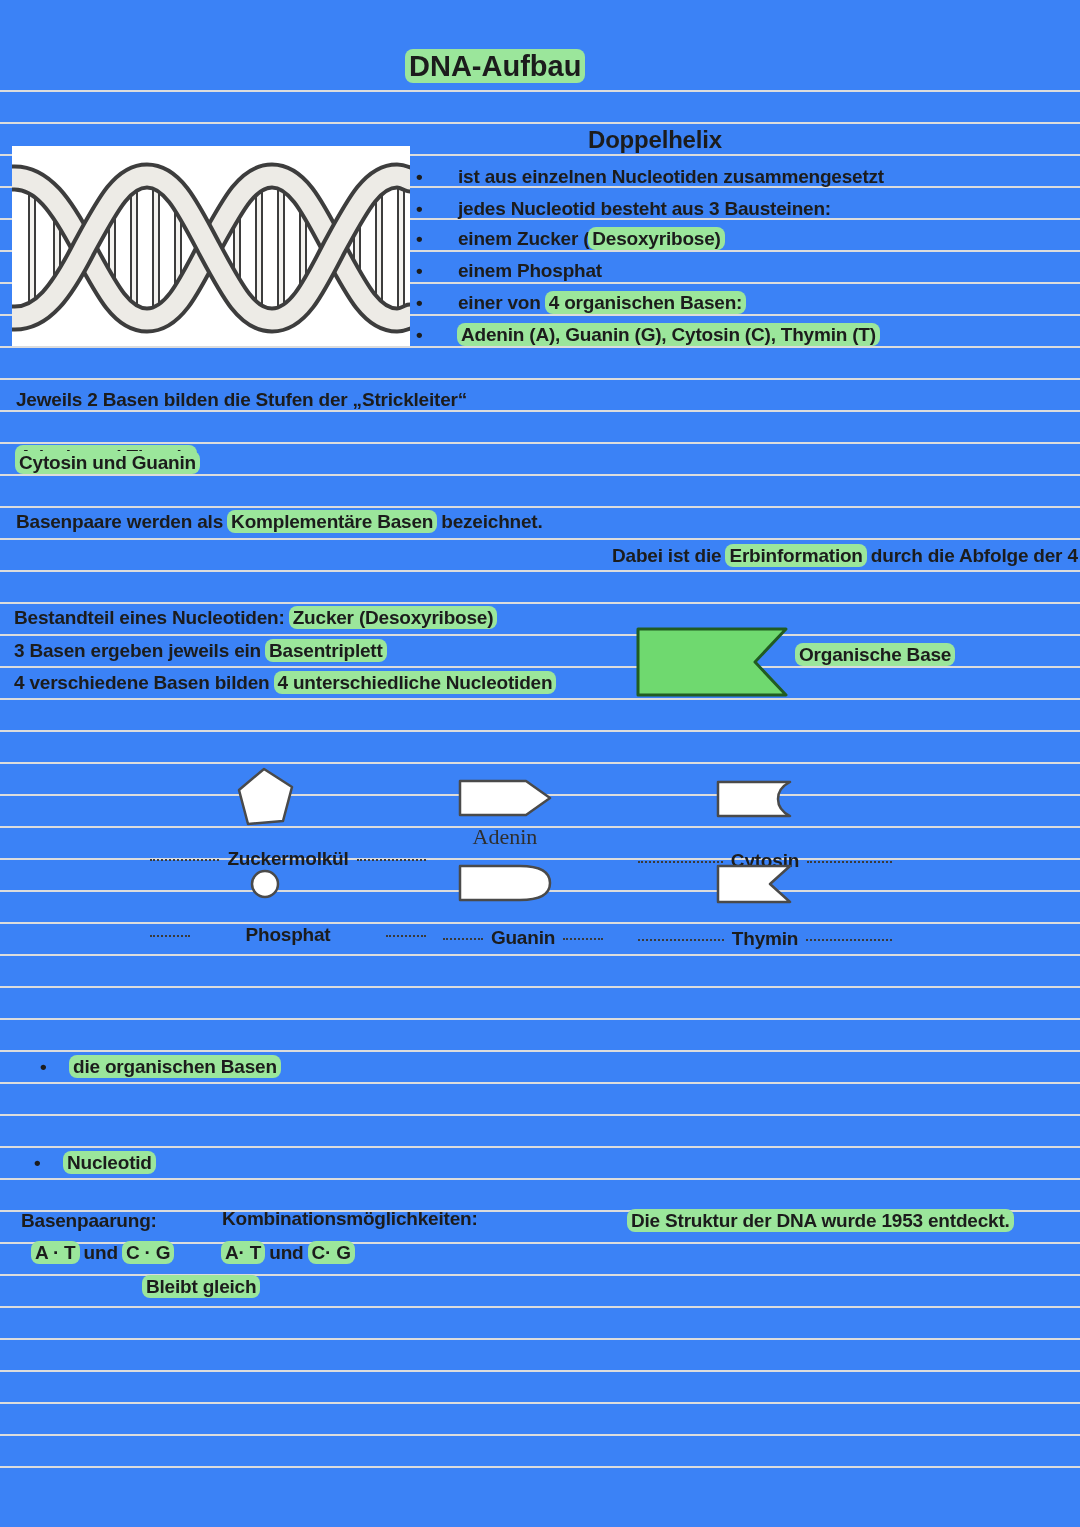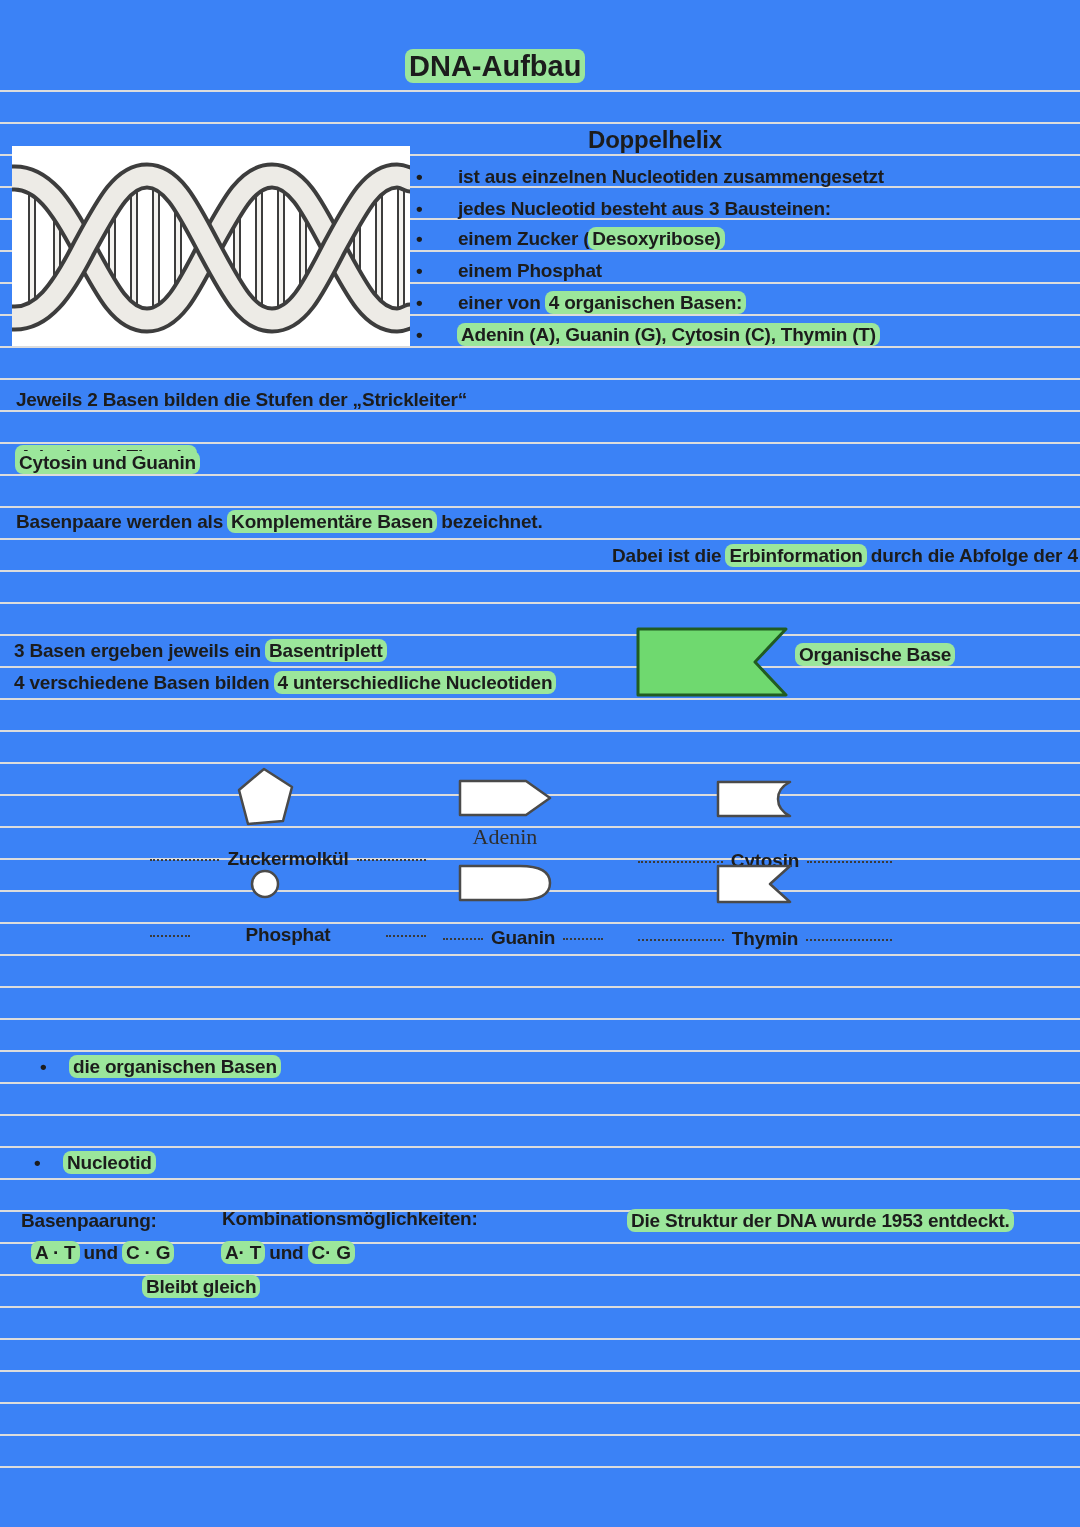--- a/index.html
+++ b/index.html
@@ -97,20 +97,21 @@
     <span><span class="hl">Adenin (A), Guanin (G), Cytosin (C), Thymin (T)</span></span>
     </div>
 
   <div class="hw" style="left:16px;top:389px;"><span>Jeweils 2 Basen bilden die Stufen der „Strickleiter“</span></div>
   <div class="hw" style="left:16px;top:421px;margin-top:25px;"><span class="hl">Adenin und Thymin</span></div>
   <div class="hw" style="left:16px;top:452px;"><span class="hl">Cytosin und Guanin</span></div>
   <div class="hw" style="left:16px;top:481px;margin-top:30px;"><span>Basenpaare werden als </span><span class="hl">Komplementäre Basen</span><span> bezeichnet.</span></div>
 
   <div class="hw" style="left:612px;top:545px;"><span>Dabei ist die </span><span class="hl">Erbinformation</span><span> durch die Abfolge der 4</span></div>
 
+  <div class="hw" style="left:14px;top:607px;"><span>Bestandteil eines Nucleotiden: </span><span class="hl">Zucker (Desoxyribose)</span></div>
   <div class="hw" style="left:14px;top:640px;"><span>3 Basen ergeben jeweils ein </span><span class="hl">Basentriplett</span></div>
   <div class="hw" style="left:14px;top:672px;"><span>4 verschiedene Basen bilden </span><span class="hl">4 unterschiedliche Nucleotiden</span></div>
 
   <div class="shape" style="left:636px;top:627px;">
     <svg width="152" height="70" viewBox="0 0 152 70">
       <polygon points="2,2 150,2 119,35 150,68 2,68" stroke="#215c21" stroke-width="3" stroke-linejoin="round" fill="#6fd96f"></polygon>
     </svg>
   </div>
   <div class="hw" style="left:796px;top:644px;"><span class="hl">Organische Base</span></div>
 

